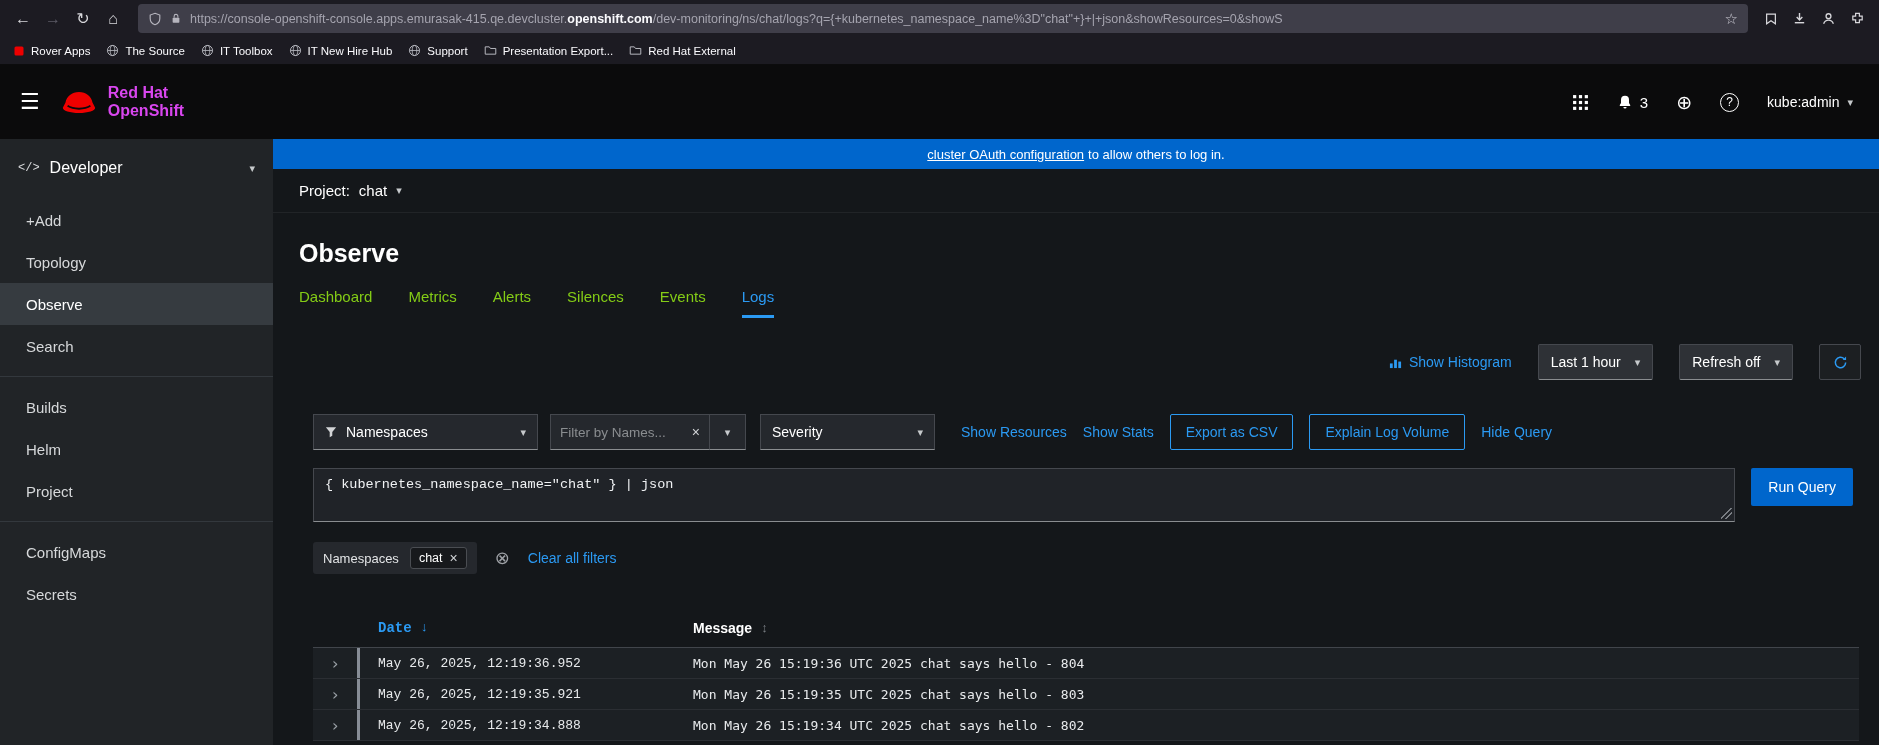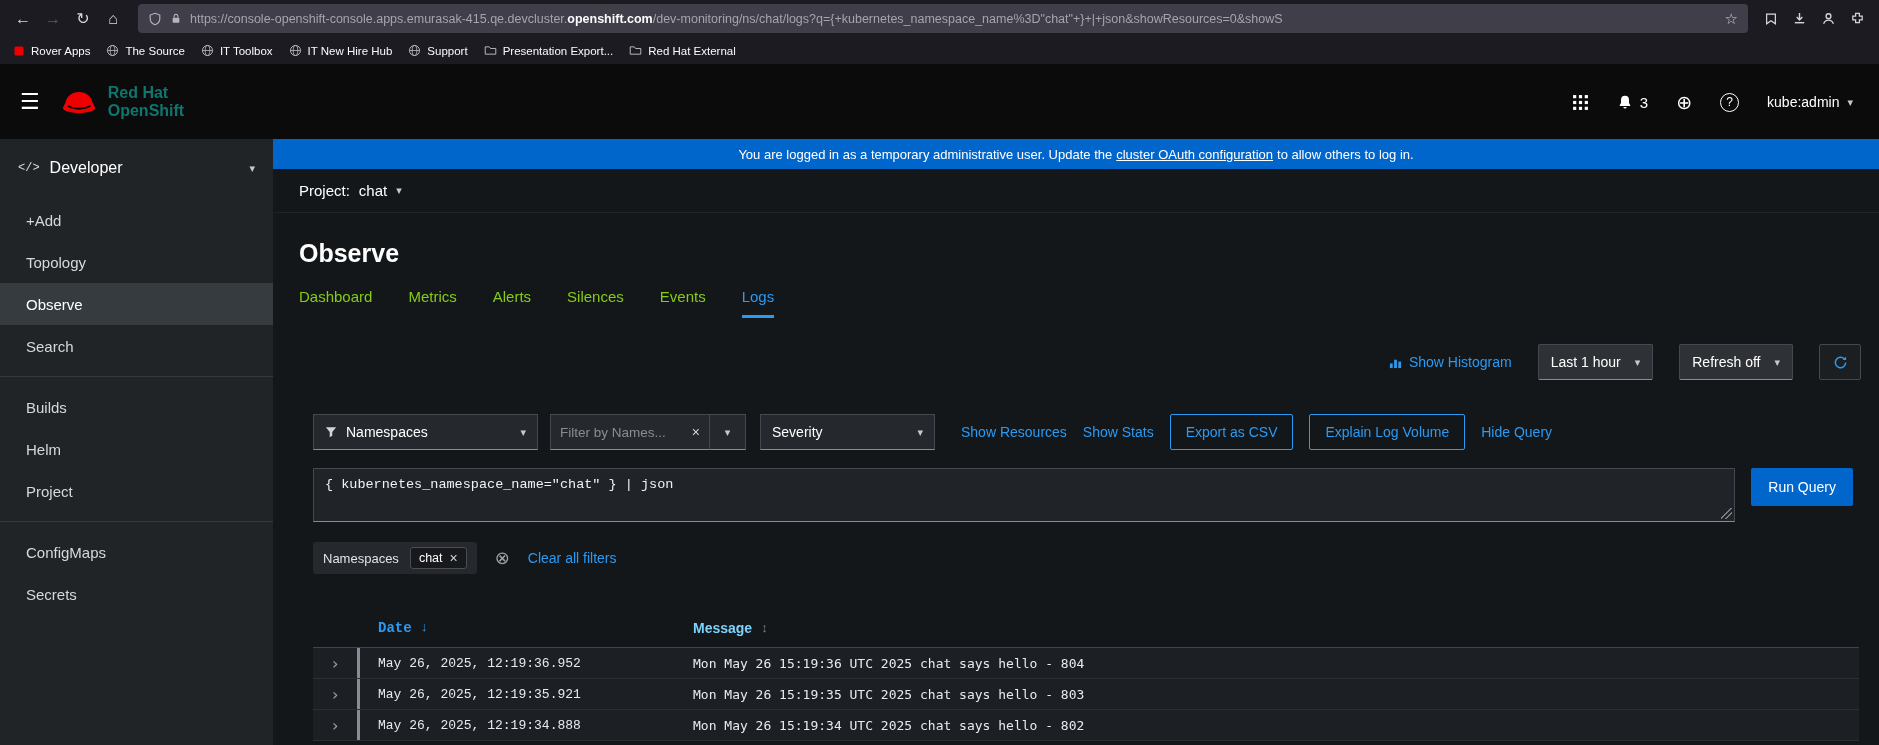--- a/index.html
+++ b/index.html
@@ -22,21 +22,21 @@
 
   .bookmarks-bar { height:28px; background:#1c1b22; display:flex; align-items:center; gap:2px;
                    padding:0 6px; border-bottom:1px solid #0c0c0d; }
   .bm-item { display:flex; align-items:center; gap:6px; padding:3px 7px; border-radius:3px;
              font-size:11.5px; color:#fbfbfe; white-space:nowrap; }
 
   
   .masthead { height:74px; background:#0b0b0c; display:flex; align-items:center; }
   .burger { font-size:22px; color:#fff; padding:0 20px; cursor:pointer; }
   .brand { display:flex; align-items:center; gap:10px; }
-  .brand-text { color:#0f766e; font-size:16px; line-height:1.12; font-weight:700; }
+  .brand-text { color:#d946ef; font-size:16px; line-height:1.12; font-weight:700; }
   .mast-right { margin-left:auto; display:flex; align-items:center; gap:28px; padding-right:26px; }
   .mast-icon { display:flex; align-items:center; gap:7px; color:#fff; font-size:15px; cursor:pointer; }
   .plus-glyph { font-size:19px; color:#fff; }
   .q-circle { width:19px; height:19px; border:1.4px solid #fff; border-radius:50%;
               display:flex; align-items:center; justify-content:center; font-size:12px; color:#fff; }
   .user-menu { display:flex; align-items:center; gap:8px; color:#fff; font-size:14px; cursor:pointer; }
   .caret { font-size:11px; color:#c6c9cc; }
 
   
   .app-body { display:flex; height:606px; }
@@ -115,21 +115,21 @@
 
   .log-table { margin:34px 20px 0 40px; font-family:"DejaVu Sans Mono", monospace; }
   .log-header, .log-row { display:flex; align-items:stretch; }
   .log-header { height:40px; border-bottom:1px solid #41454b; font-family:"Liberation Sans", sans-serif; }
   .toggle-cell { width:44px; flex:none; display:flex; align-items:center; justify-content:center;
                  color:#9aa0a6; font-size:16px; }
   .sev-bar { width:3px; flex:none; background:#878d96; margin-right:18px; }
   .sev-bar.clear { background:transparent; }
   .date-cell { width:315px; flex:none; display:flex; align-items:center; gap:9px; font-size:13px;font-family:Liberation Mono, monospace; }
   .message-cell { flex:1; display:flex; align-items:center; gap:9px; font-size:13px; min-width:0; }
-  .th-label { font-size:14px; font-weight:700; color:#7dd3fc; }
+  .th-label { font-size:14px; font-weight:700; color:#ffffff; }
   .th-label.sorted { color:#2b9af3; }
   .sort-icon { font-size:13px; color:#2b9af3; }
   .sort-icon.dim { color:#7b7f85; }
   .log-row { height:31px; background:#1c2024; border-bottom:1px solid #2b2e33; color:#e8eaec; }
   .log-row:first-of-type { border-top:1px solid #2b2e33; }
 </style>
 </head>
 <body>
 
 <div class="browser-bar">
@@ -307,21 +307,20 @@
     <div class="nav-item">
         <span>ConfigMaps</span>
       </div>
     <div class="nav-item">
         <span>Secrets</span>
       </div>
   </div>
 
   <div class="content">
     <div class="banner">
-      <span>You are logged in as a temporary administrative user. Update the</span>
       <a>cluster OAuth configuration</a>
       <span>to allow others to log in.</span>
     </div>
 
     <div class="project-bar">
       <span>Project:</span>
       <span>chat</span>
       <span class="caret">▾</span>
     </div>
 

